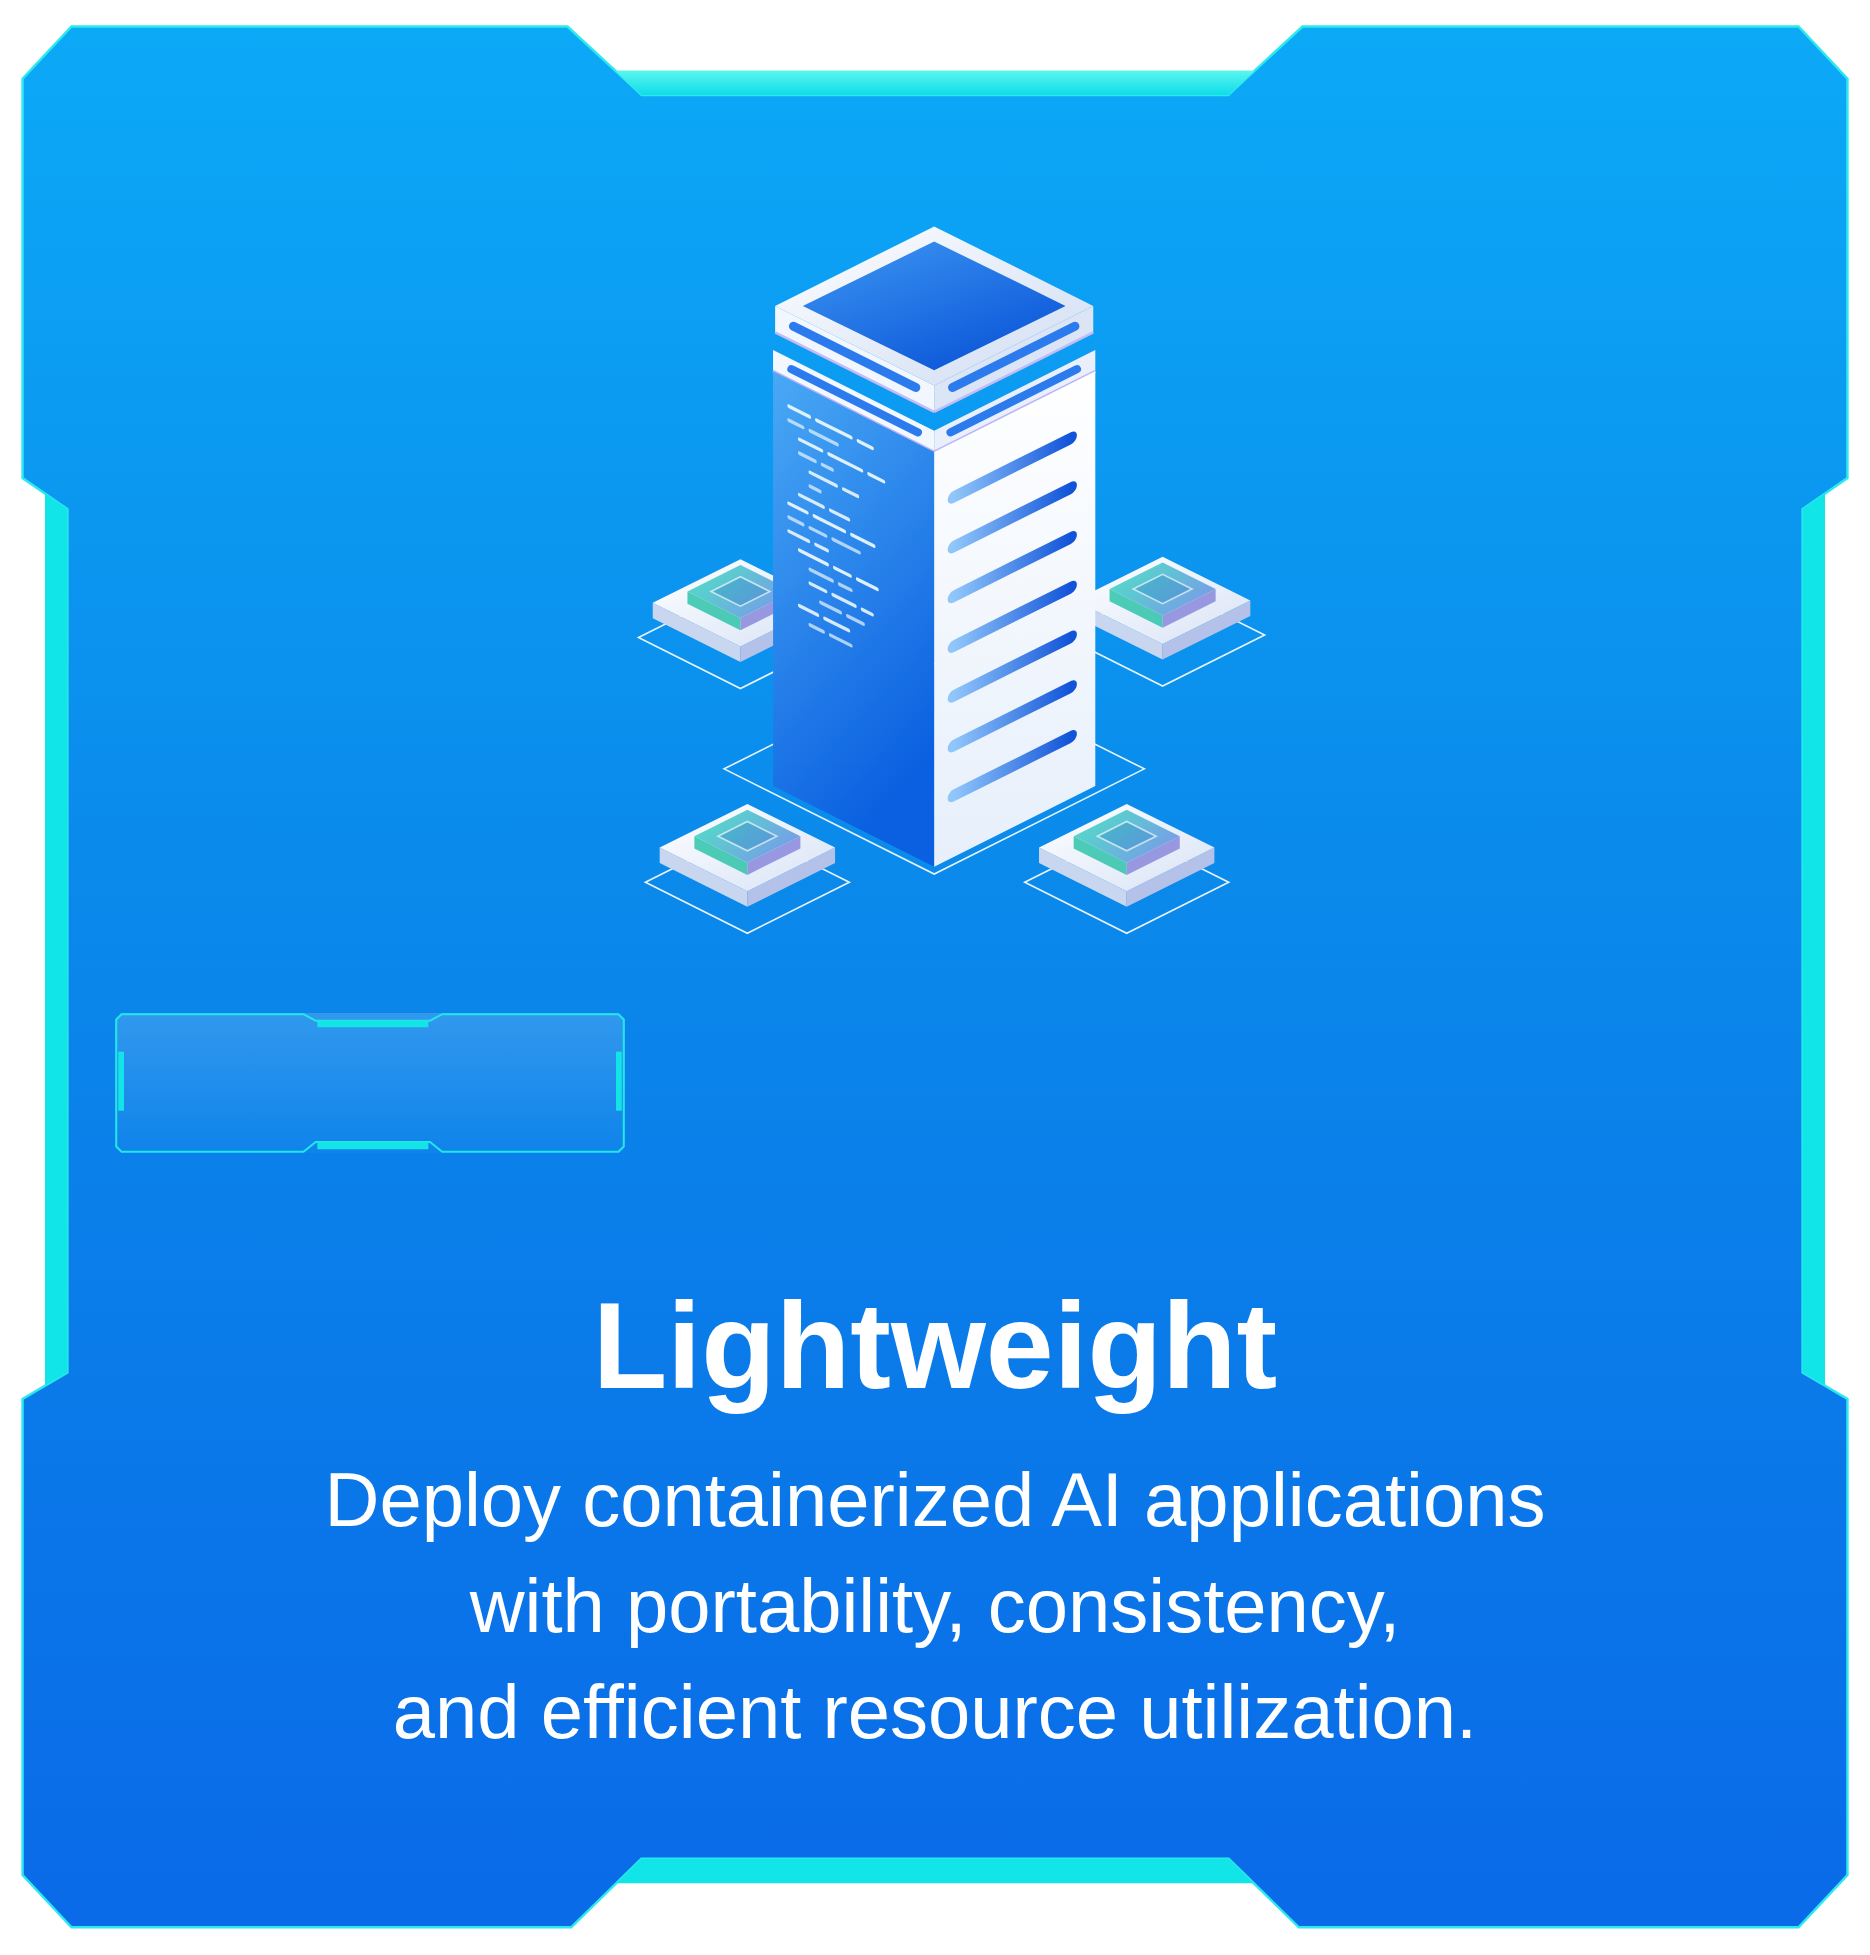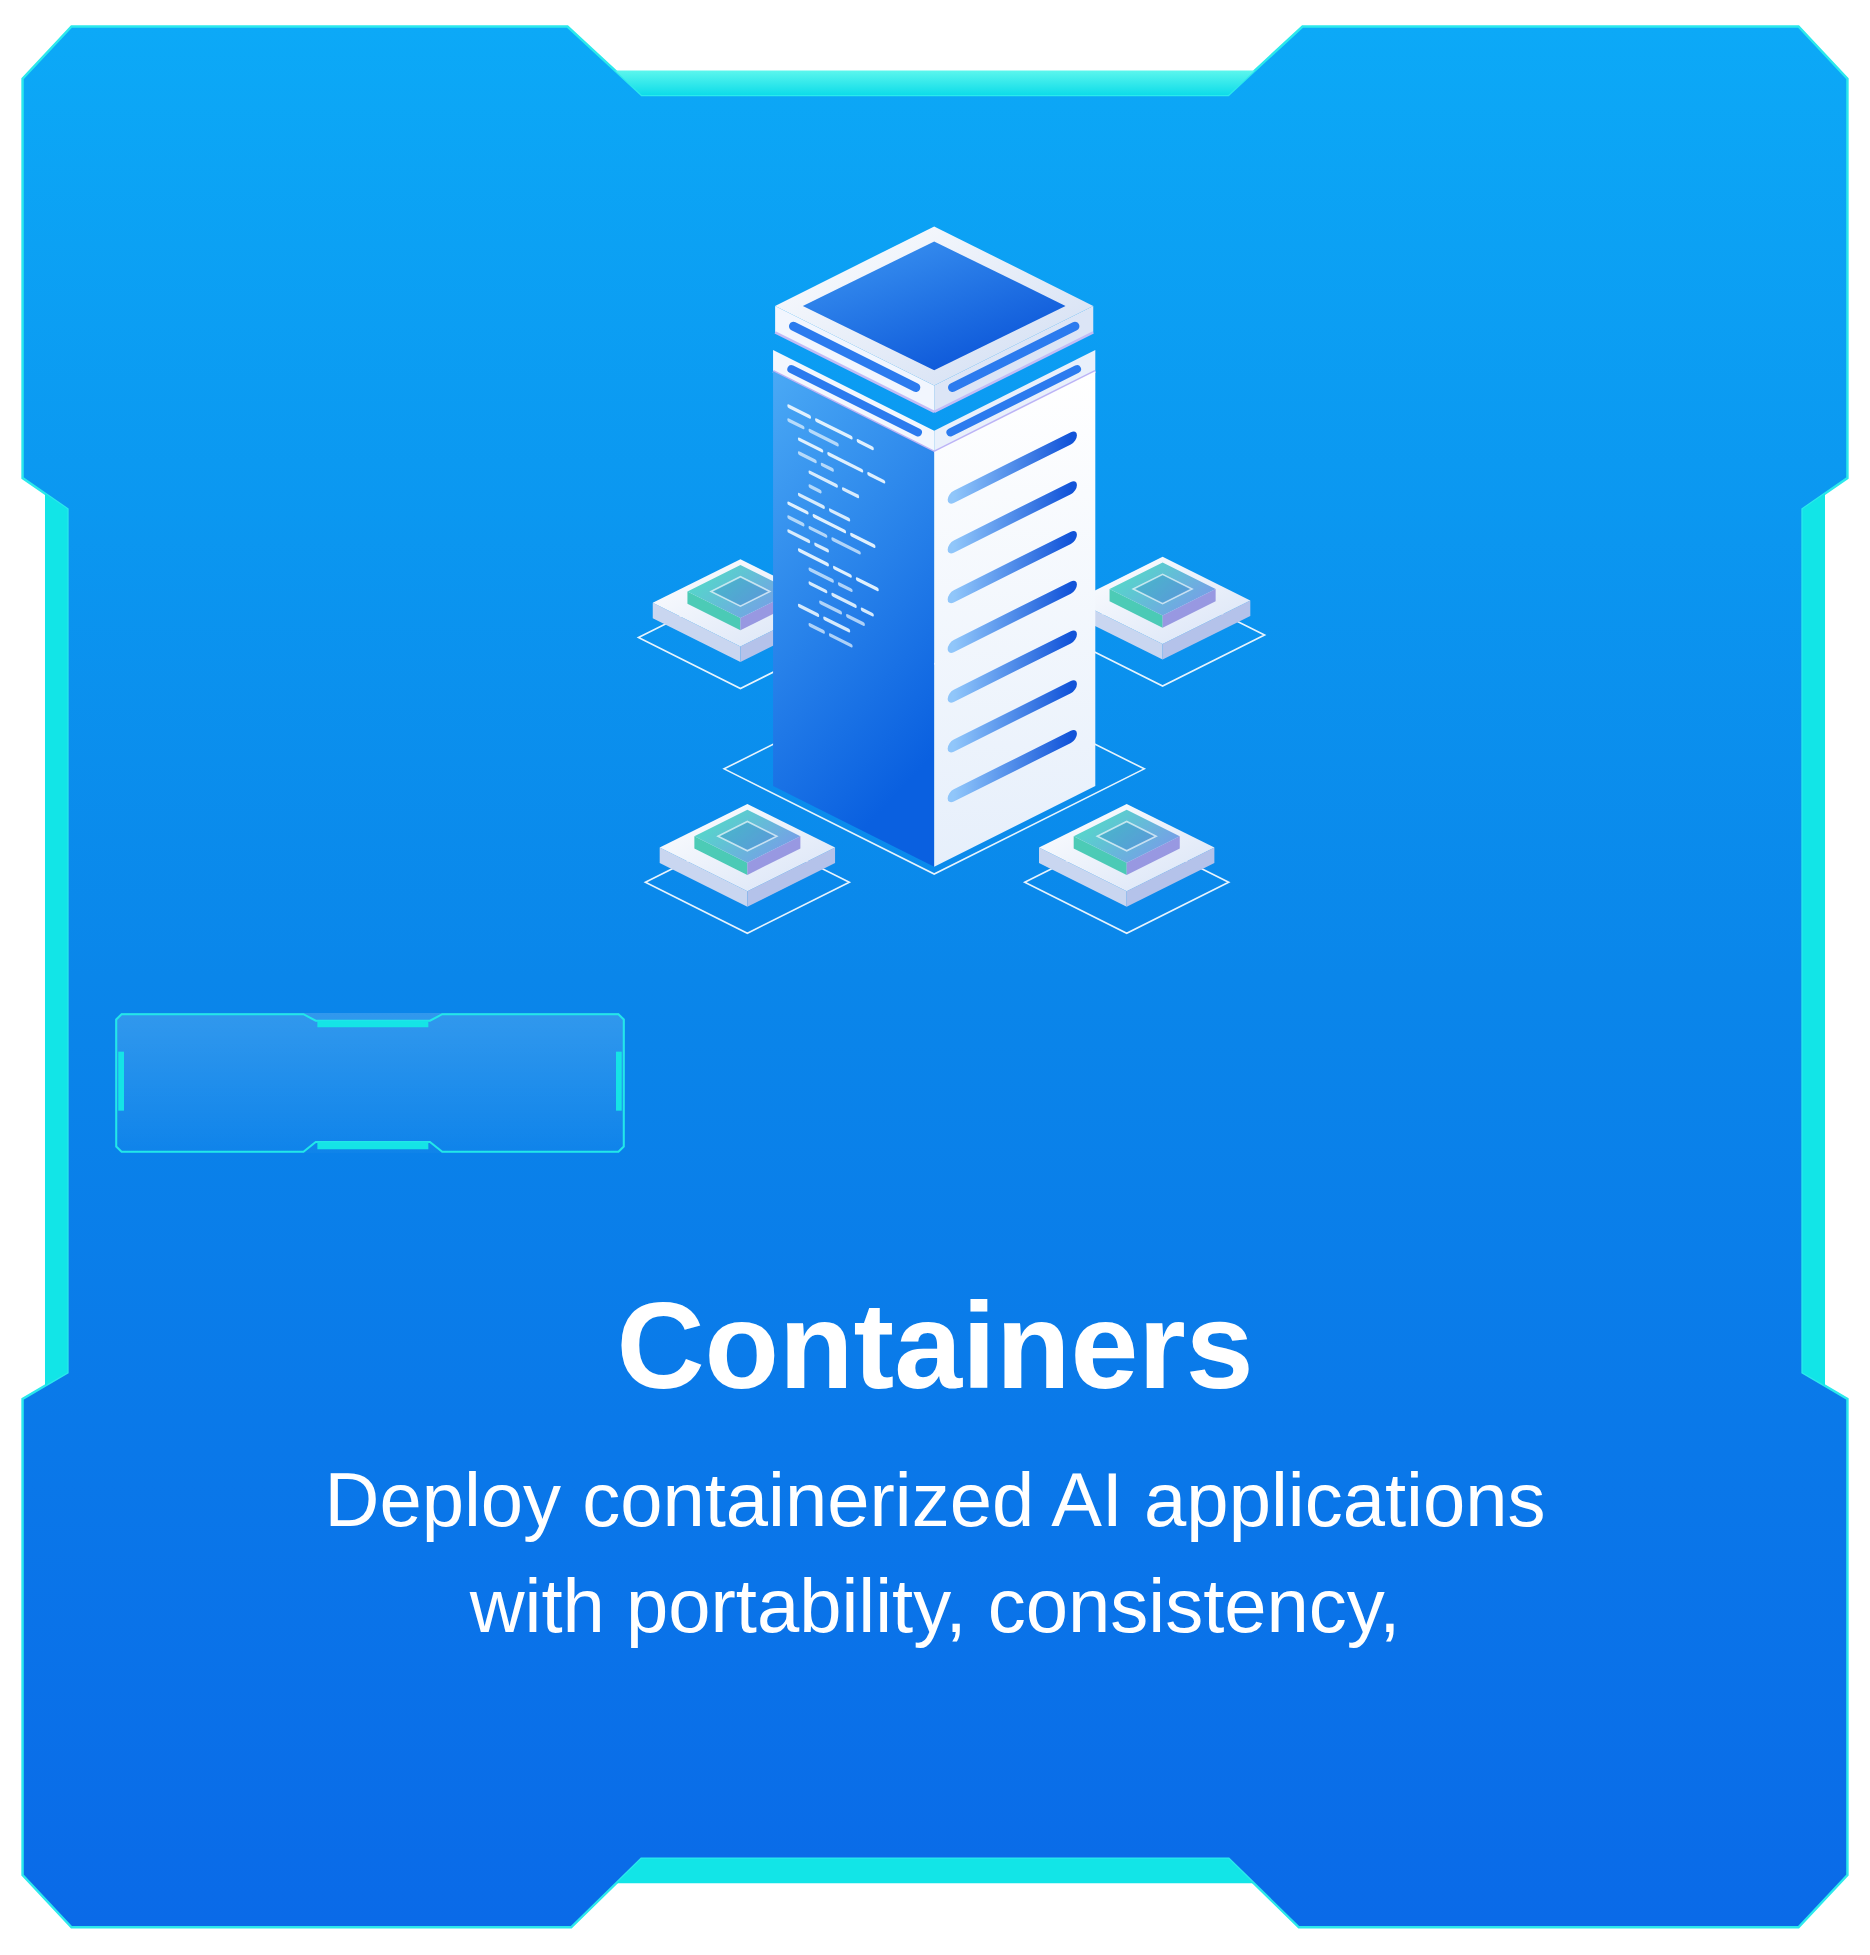--- a/index.html
+++ b/index.html
@@ -253,21 +253,22 @@
       <path d="M16,3 H462 L492,19 H772 L802,3 H1234 L1247,16 V328 L1234,341 H802 L772,317 H492 L462,341 H16 L3,328 V16 Z" fill="none" stroke="#22E7E9" stroke-width="5"></path>
       <line x1="496" y1="27" x2="768" y2="27" stroke="#15E4E6" stroke-width="16"></line>
       <line x1="496" y1="326" x2="768" y2="326" stroke="#15E4E6" stroke-width="17"></line>
       <line x1="15" y1="95" x2="15" y2="240" stroke="#15E4E6" stroke-width="14"></line>
       <line x1="1235" y1="95" x2="1235" y2="240" stroke="#15E4E6" stroke-width="14"></line>
     </svg>
   </div>
 
 
 
-  <div id="page-title">Containers</div>
+  <div id="page-title">Lightweight</div>
 
   <div id="page-desc">
     <div>Deploy containerized AI applications</div>
     <div>with portability, consistency,</div>
+    <div>and efficient resource utilization.</div>
   </div>
 
 </div>
 
 
 </body></html>

